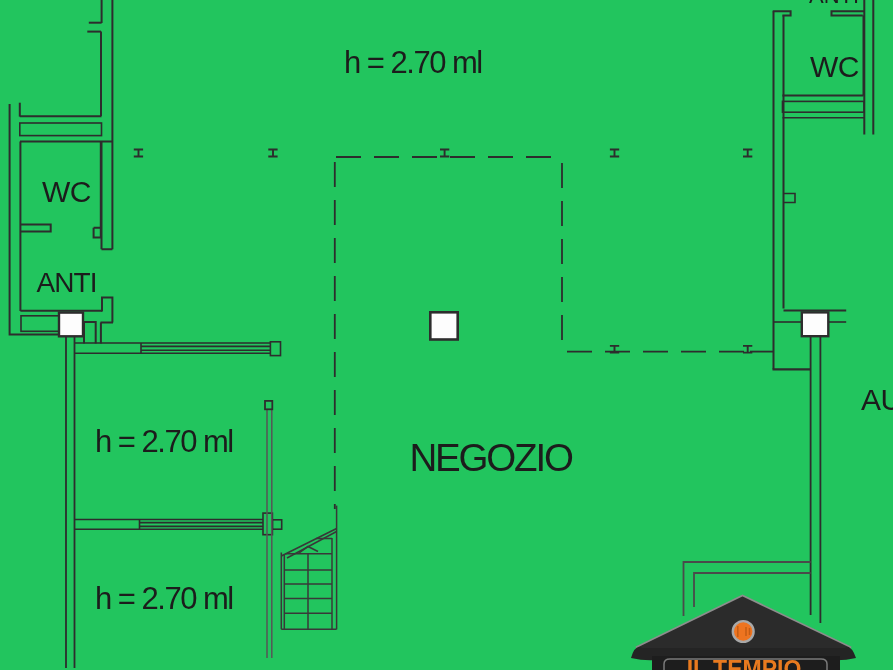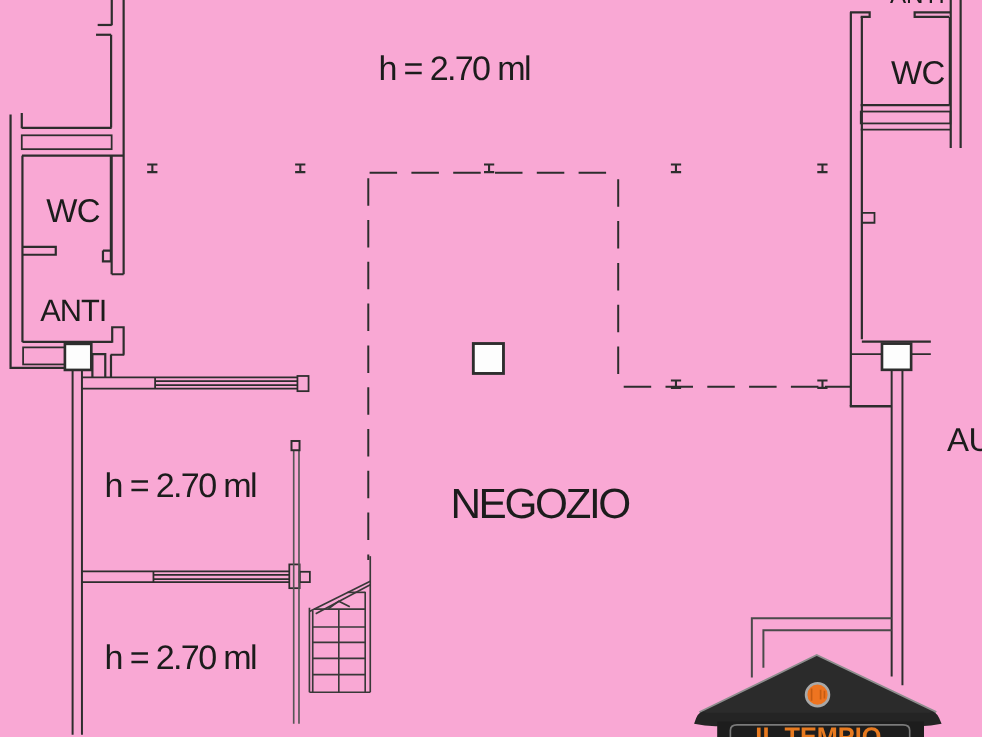--- a/index.html
+++ b/index.html
@@ -1,16 +1,16 @@
 <!DOCTYPE html>
 <html><head>
 <meta charset="utf-8">
 <style>
   html,body{margin:0;padding:0;background:#fdfdfd;}
-  .wrap{width:893px;height:670px;position:relative;overflow:hidden;background:#f9a8d4;}
+  .wrap{width:893px;height:670px;position:relative;overflow:hidden;background:#22c55e;}
   svg{display:block;}
   text{font-family:"Liberation Sans", sans-serif; fill:#1c1c1c;}
 </style>
 </head>
 <body>
 <div class="wrap">
 <svg width="893" height="670" viewBox="0 0 893 670">
 <g fill="none" stroke="#2d2d2d" stroke-width="2">
 
 <path d="M112.4,0 V249.3"></path>

